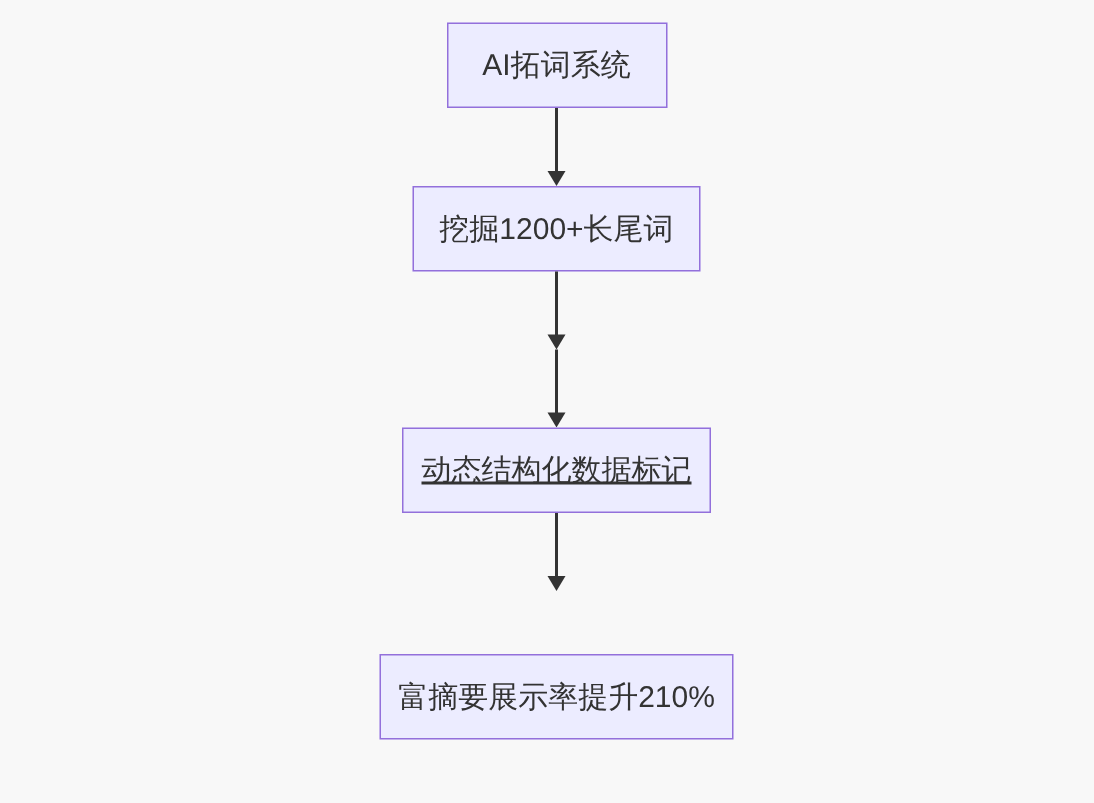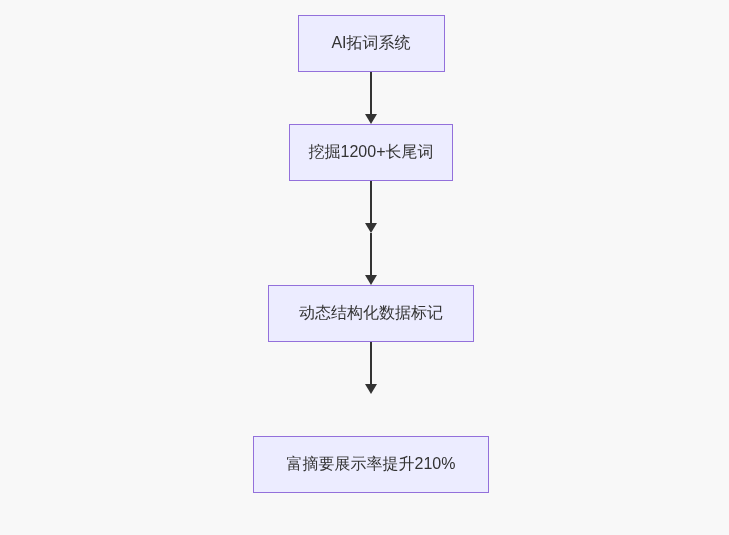--- a/index.html
+++ b/index.html
@@ -24,30 +24,30 @@
     align-items: center;
   }
   .node {
     box-sizing: border-box;
     height: 57px;
     background: var(--node-fill, #ececff);
     border: 1.5px solid var(--node-border, #9370db);
     display: flex;
     align-items: center;
     justify-content: center;
-    font-size: 16px;
+    font-size: 20px;
     color: var(--text, #333333);
     text-align: center;
     white-space: nowrap;
     padding: 0 12px;
   }
   .node.w1 { width: 147px; }
-  .node.w2 { width: 164px; }
+  .node.w2 { width: 192px; }
   .node.w3 { width: 222px; }
-  .node.w4 { width: 206px; }
+  .node.w4 { width: 206px; text-decoration: underline; }
   .node.w5 { width: 236px; margin-top: 42px; }
   .connector {
     display: flex;
     flex-direction: column;
     align-items: center;
     height: 52px;
   }
   .connector .line {
     width: 2px;
     flex: 1 1 auto;

